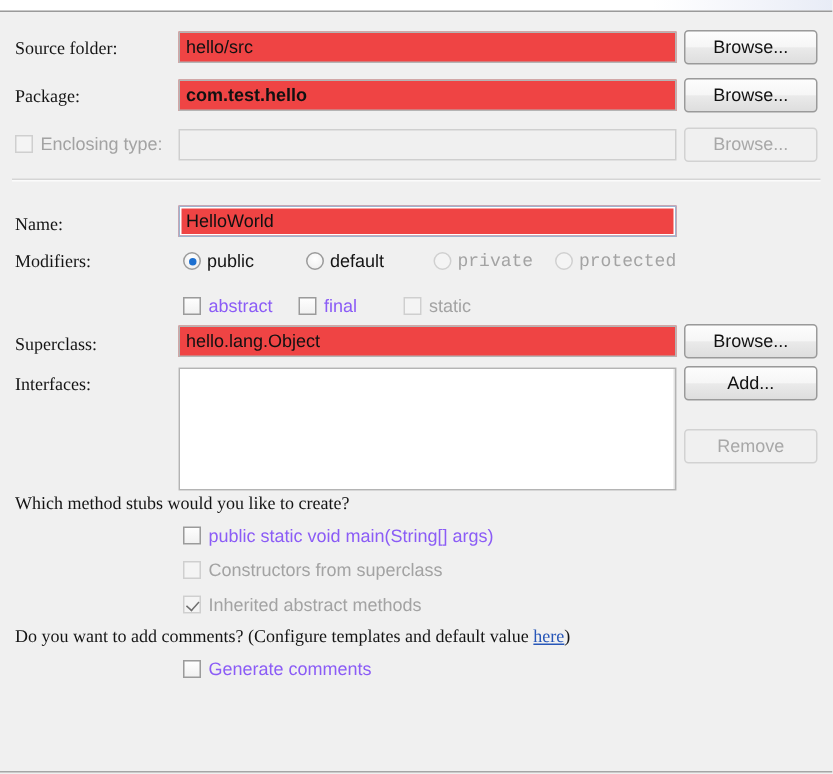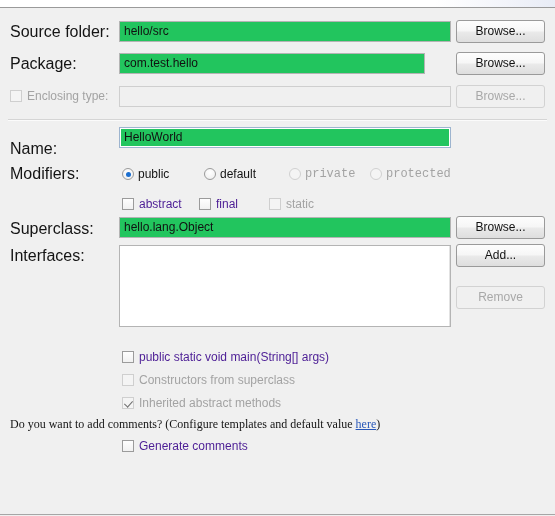--- a/index.html
+++ b/index.html
@@ -41,30 +41,31 @@
     background: #f0f0f0;
   }
   .bottom-rule {
     position: absolute;
     left: 0; bottom: 0;
     width: 555px; height: 1px;
     background: #a6a6a6;
   }
   .lbl {
     position: absolute;
-    font-size: 16px;
+    font-size: 12px;
     color: #141414;
     white-space: nowrap;
     line-height: 14px;
+    font-family: Liberation Serif, serif;
   }
 
   
   .field {
     position: absolute;
-    background: #22c55e;
+    background: #ef4444;
     border: 1px solid #b4b4b4;
     box-sizing: border-box;
     height: 21px;
     padding: 0 0 0 4px;
     font-family: "Liberation Sans", sans-serif;
     font-size: 12px;
     color: #111111;
     line-height: 19px;
     white-space: nowrap;
     overflow: hidden;
@@ -180,21 +181,21 @@
   }
   .check-item.checked .check-mark::after {
     content: "";
     position: absolute;
     left: 3px; top: 1px;
     width: 4px; height: 7px;
     border: solid #6f6f6f;
     border-width: 0 1.6px 1.6px 0;
     transform: rotate(42deg);
   }
-  .check-item .check-label { font-size: 12px; color: #4c1d95; }
+  .check-item .check-label { font-size: 12px; color: #8b5cf6; }
   .check-item.disabled .check-label { color: #a3a3a3; }
 
   
   .link {
     color: #2756b8;
     text-decoration: underline;
     cursor: pointer;
   }
   .inline-text {
     position: absolute;
@@ -212,34 +213,34 @@
 </div>
 <div class="top-rule"></div>
 
 <div class="dialog-body">
 
   <div class="lbl" style="left:10px; top:17px;">Source folder:</div>
   <div class="field" style="left:119px; top:13px; width:332px;" placeholder="">hello/src</div>
   <div class="btn" style="left:456px; top:12px; width:89px;">Browse...</div>
 
   <div class="lbl" style="left:10px; top:49px;">Package:</div>
-  <div class="field" style="left:119px; top:45px; width:306px;" placeholder="">com.test.hello</div>
+  <div class="field" style="left:119px; top:45px; width:332px;font-weight:bold;" placeholder="">com.test.hello</div>
   <div class="btn" style="left:456px; top:44px; width:89px;">Browse...</div>
 
   <div class="check-item disabled" style="left:10px; top:81px;">
     <span class="check-mark"></span>
     <span class="check-label">Enclosing type:</span>
   </div>
   <div class="field disabled" style="left:119px; top:78px; width:332px;" placeholder=""></div>
   <div class="btn disabled" style="left:456px; top:77px; width:89px;">Browse...</div>
 
   <div class="sep" style="left:8px; top:111px; width:539px;"></div>
 
   <div class="lbl" style="left:10px; top:134px;">Name:</div>
-  <div class="field focused" style="left:119px; top:119px; width:332px;" placeholder="">HelloWorld</div>
+  <div class="field focused" style="left:119px; top:129px; width:332px;" placeholder="">HelloWorld</div>
 
   <div class="lbl" style="left:10px; top:159px;">Modifiers:</div>
 
   <div class="radio-item checked" style="left:122px; top:159px;">
     <span class="radio-mark"></span>
     <span class="radio-label">public</span>
   </div>
   <div class="radio-item" style="left:204px; top:159px;">
     <span class="radio-mark"></span>
     <span class="radio-label">default</span>
@@ -270,20 +271,21 @@
   <div class="field" style="left:119px; top:209px; width:332px;" placeholder="">hello.lang.Object</div>
   <div class="btn" style="left:456px; top:208px; width:89px;">Browse...</div>
 
   <div class="lbl" style="left:10px; top:241px;">Interfaces:</div>
   <div class="listbox" style="left:119px; top:237px; width:332px; height:82px;">
     <div class="sb-track"></div>
   </div>
   <div class="btn disabled" style="left:456px; top:278px; width:89px;">Remove</div>
   <div class="btn" style="left:456px; top:236px; width:89px;">Add...</div>
 
+  <div class="lbl" style="left:10px; top:320px;">Which method stubs would you like to create?</div>
 
   <div class="check-item" style="left:122px; top:342px;">
     <span class="check-mark"></span>
     <span class="check-label">public static void main(String[] args)</span>
   </div>
   <div class="check-item disabled" style="left:122px; top:365px;">
     <span class="check-mark"></span>
     <span class="check-label">Constructors from superclass</span>
   </div>
   <div class="check-item disabled checked" style="left:122px; top:388px;">

